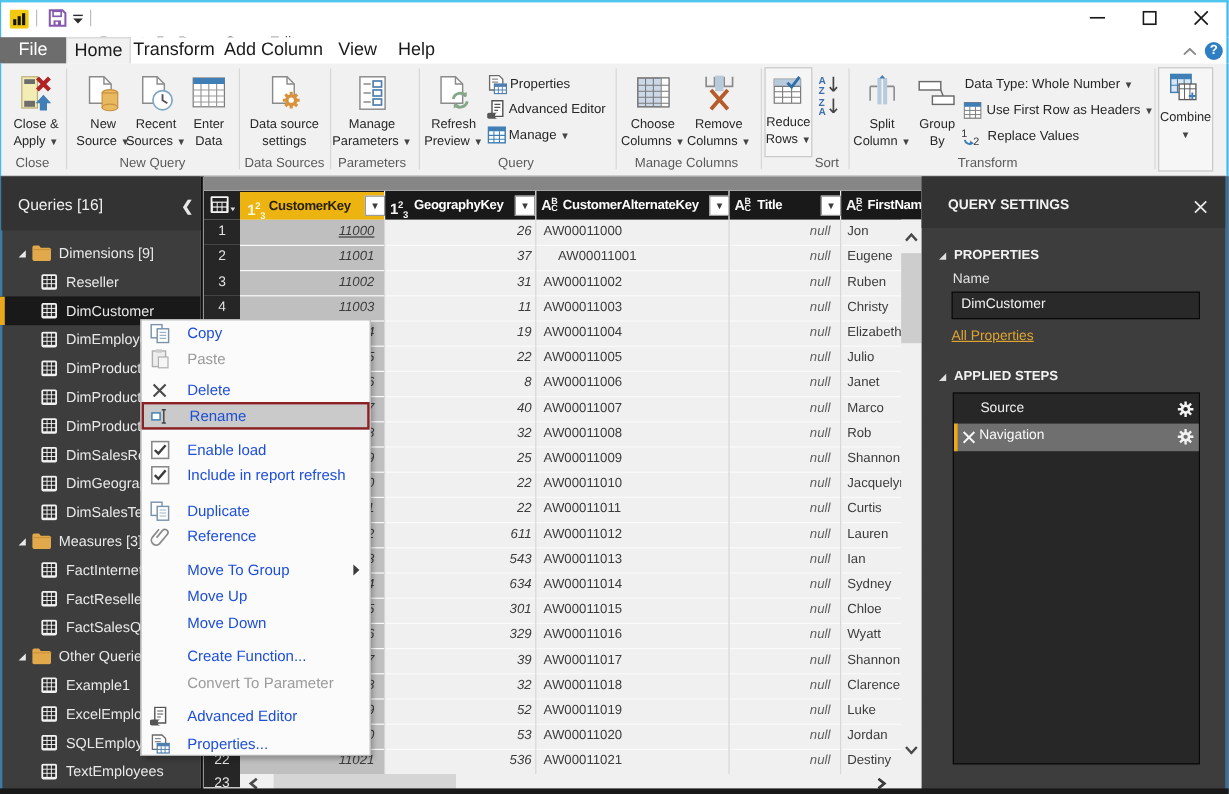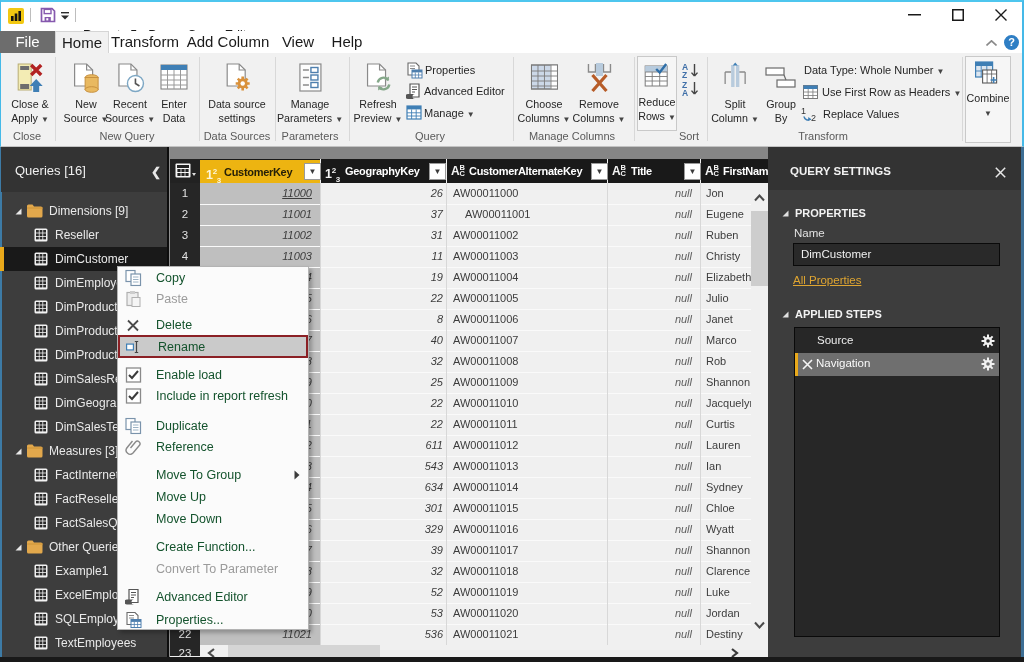--- a/index.html
+++ b/index.html
@@ -55,21 +55,21 @@
 .it { font-style:italic; }
 .nullv { color:#5f5f5f; font-style:italic; }
 .colsep { position:absolute; top:24px; width:1px; background:#d8d8d8; }
 .rowsep { position:absolute; left:30px; height:1px; background:#fafafa; }
 
 
 .rpt { font-size:11.5px; font-weight:bold; color:#f2f2f2; }
 
 
 #ctxmenu { left:117px; top:266px; width:192px; height:364px; background:#fbfbfb; border:1px solid #b3b3b3; box-shadow:3px 3px 4px rgba(0,0,0,0.25); }
-.mi { position:absolute; left:0; width:100%; font-size:12.5px; color:#14532d; white-space:nowrap; }
+.mi { position:absolute; left:0; width:100%; font-size:12.5px; color:#1d4ed8; white-space:nowrap; }
 .mi .mtext { position:absolute; left:38px; top:50%; transform:translateY(-50%); }
 .mi.dis { color:#9b9b9b; }
 .micon { position:absolute; left:7px; top:50%; transform:translateY(-50%); width:17px; height:17px; }
 </style>
 </head>
 <body>
 
 <div class="abs" id="titlebar"></div>
 
 <svg class="abs" style="left:8px; top:8px;" width="16" height="16">

